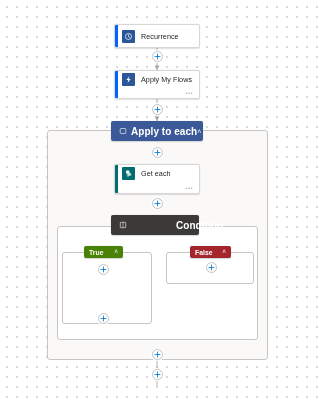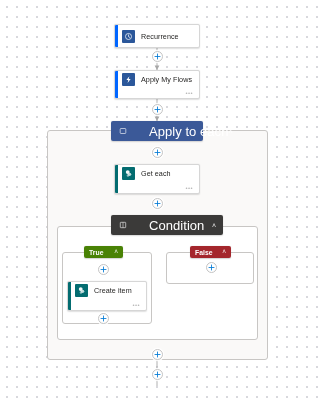--- a/index.html
+++ b/index.html
@@ -97,23 +97,23 @@
   .scope-header .sh-icon {
     width: 9px;
     height: 9px;
     flex: 0 0 auto;
     display: flex;
     align-items: center;
     justify-content: center;
     opacity: 0.95;
   }
   .scope-header .sh-label {
-    margin-left: 22px;
-    font-size: 13px;
-    font-weight: normal;
+    margin-left: 4px;
+    font-size: 10px;
+    font-weight: bold;
     white-space: nowrap;
     letter-spacing: 0.05px;
   }
   .scope-header .sh-chevron {
     margin-left: auto;
     font-size: 7px;
     opacity: 0.9;
     line-height: 1;
   }
   .header-foreach { background: #3b5998; }
@@ -306,21 +306,21 @@
       <span class="card-menu">•••</span>
     </div>
   </div>
 
   <div class="abs plus" style="left:151.5px; top:198px;">
     <svg width="7" height="7" viewBox="0 0 10 10">
       <path d="M5 1.4 L5 8.6 M1.4 5 L8.6 5" stroke="#0078d4" stroke-width="1.2" stroke-linecap="round"></path>
     </svg>
   </div>
 
-  <div class="abs scope-header header-condition" style="left:111px; top:215px; width:112px; height:20px;">
+  <div class="abs scope-header header-condition" style="left:111px; top:215px; width:88px; height:20px;gap:45px;">
     <span class="sh-icon">
       <svg width="8" height="8" viewBox="0 0 16 16">
         <rect x="2.6" y="2.6" width="10.8" height="10.8" rx="1" fill="none" stroke="#ffffff" stroke-width="1.25"></rect>
         <line x1="8" y1="2.6" x2="8" y2="13.4" stroke="#ffffff" stroke-width="1.1"></line>
       </svg>
     </span>
     <span class="sh-label">Condition</span>
     <span class="sh-chevron">˄</span>
   </div>
 
@@ -339,36 +339,20 @@
       <path d="M5 1.4 L5 8.6 M1.4 5 L8.6 5" stroke="#0078d4" stroke-width="1.2" stroke-linecap="round"></path>
     </svg>
   </div>
 
   <div class="abs plus" style="left:205.5px; top:262px;">
     <svg width="7" height="7" viewBox="0 0 10 10">
       <path d="M5 1.4 L5 8.6 M1.4 5 L8.6 5" stroke="#0078d4" stroke-width="1.2" stroke-linecap="round"></path>
     </svg>
   </div>
 
-  <div class="abs card" style="left:67px; top:281px; width:80px; height:30px;">
-    <div class="card-accent" style="background:#036c70;"></div>
-    <div class="card-top">
-      <span class="card-icon" style="background:#036c70;">
-        <svg width="9" height="9" viewBox="0 0 16 16">
-          <circle cx="6.6" cy="5.4" r="3.4" fill="#ffffff" opacity="0.95"></circle>
-          <circle cx="10" cy="9.4" r="2.9" fill="#ffffff" opacity="0.75"></circle>
-          <circle cx="7" cy="11.6" r="2.2" fill="#ffffff" opacity="0.55"></circle>
-        </svg>
-      </span>
-      <span class="card-label">Create item</span>
-    </div>
-    <div class="card-bottom">
-      <span class="card-menu">•••</span>
-    </div>
-  </div>
 
   <div class="abs plus" style="left:97.5px; top:313px;">
     <svg width="7" height="7" viewBox="0 0 10 10">
       <path d="M5 1.4 L5 8.6 M1.4 5 L8.6 5" stroke="#0078d4" stroke-width="1.2" stroke-linecap="round"></path>
     </svg>
   </div>
 
   <div class="abs plus" style="left:151.5px; top:349px;">
     <svg width="7" height="7" viewBox="0 0 10 10">
       <path d="M5 1.4 L5 8.6 M1.4 5 L8.6 5" stroke="#0078d4" stroke-width="1.2" stroke-linecap="round"></path>

